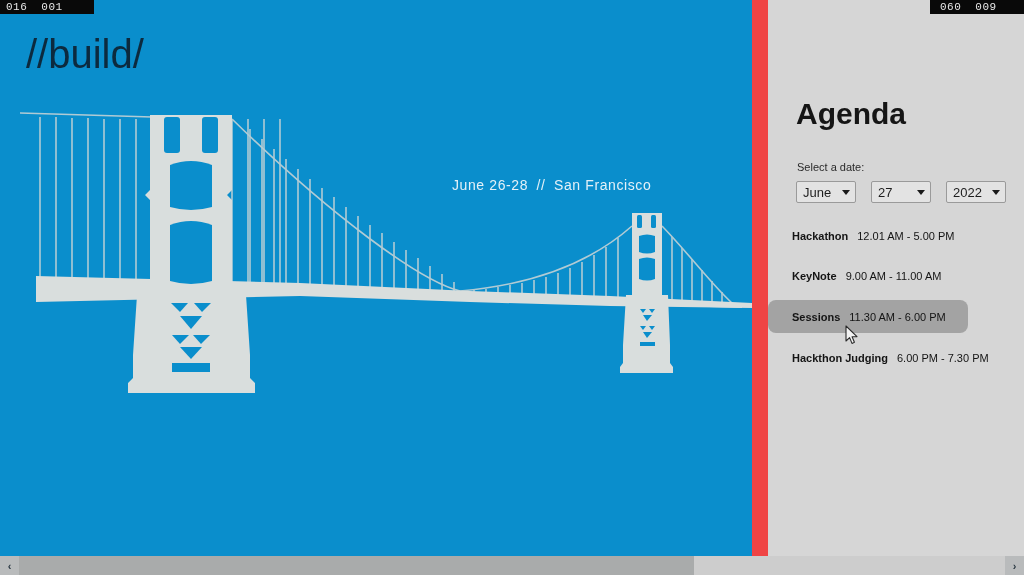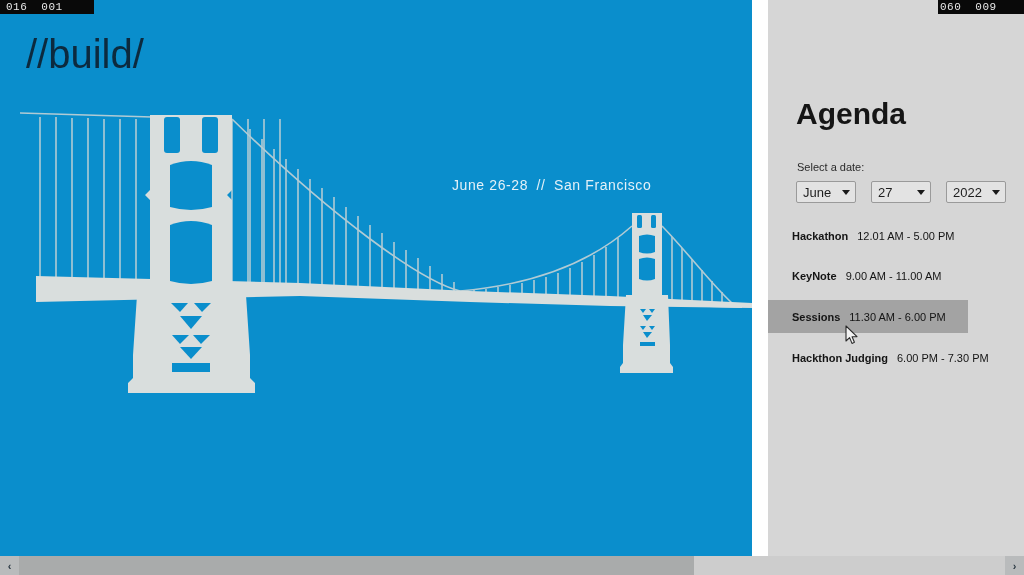--- a/index.html
+++ b/index.html
@@ -10,40 +10,40 @@
   }
   body {
     font-family: "Liberation Sans", sans-serif;
     -webkit-font-smoothing: antialiased;
   }
   #screen {
     position: relative;
     width: 1024px;
     height: 575px;
     overflow: hidden;
-    background: #ffffff;
+    background: #ef4444;
   }
 
   
   .topbar {
     position: absolute;
     top: 0;
     height: 14px;
     background: #090909;
     color: #e8e8e8;
     font-family: "Liberation Mono", monospace;
     font-size: 11px;
     line-height: 14px;
     letter-spacing: 0.5px;
     display: flex;
     align-items: center;
     z-index: 40;
   }
   #topbar-left { left: 0; width: 88px; padding-left: 6px; }
-  #topbar-right { right: 0; width: 84px; padding-left: 2px; align-items: flex-end; }
+  #topbar-right { right: 0; width: 84px; padding-left: 10px; align-items: flex-end; }
   .topbar span { display: inline-block; }
   .topbar .gap { width: 14px; }
 
   
   #hero {
     position: absolute;
     left: 0;
     top: 0;
     width: 752px;
     height: 556px;
@@ -148,20 +148,21 @@
     padding-left: 24px;
     box-sizing: border-box;
     font-size: 11px;
     color: #141414;
     cursor: pointer;
   }
   .agenda-row.selected {
     background: #a3a3a3;
     width: 200px;
     height: 33px;
+    border-radius: 8px;
   }
   .agenda-row .ev-name {
     font-weight: bold;
     white-space: nowrap;
   }
   .agenda-row .ev-time {
     margin-left: 9px;
     font-weight: normal;
     white-space: nowrap;
   }

